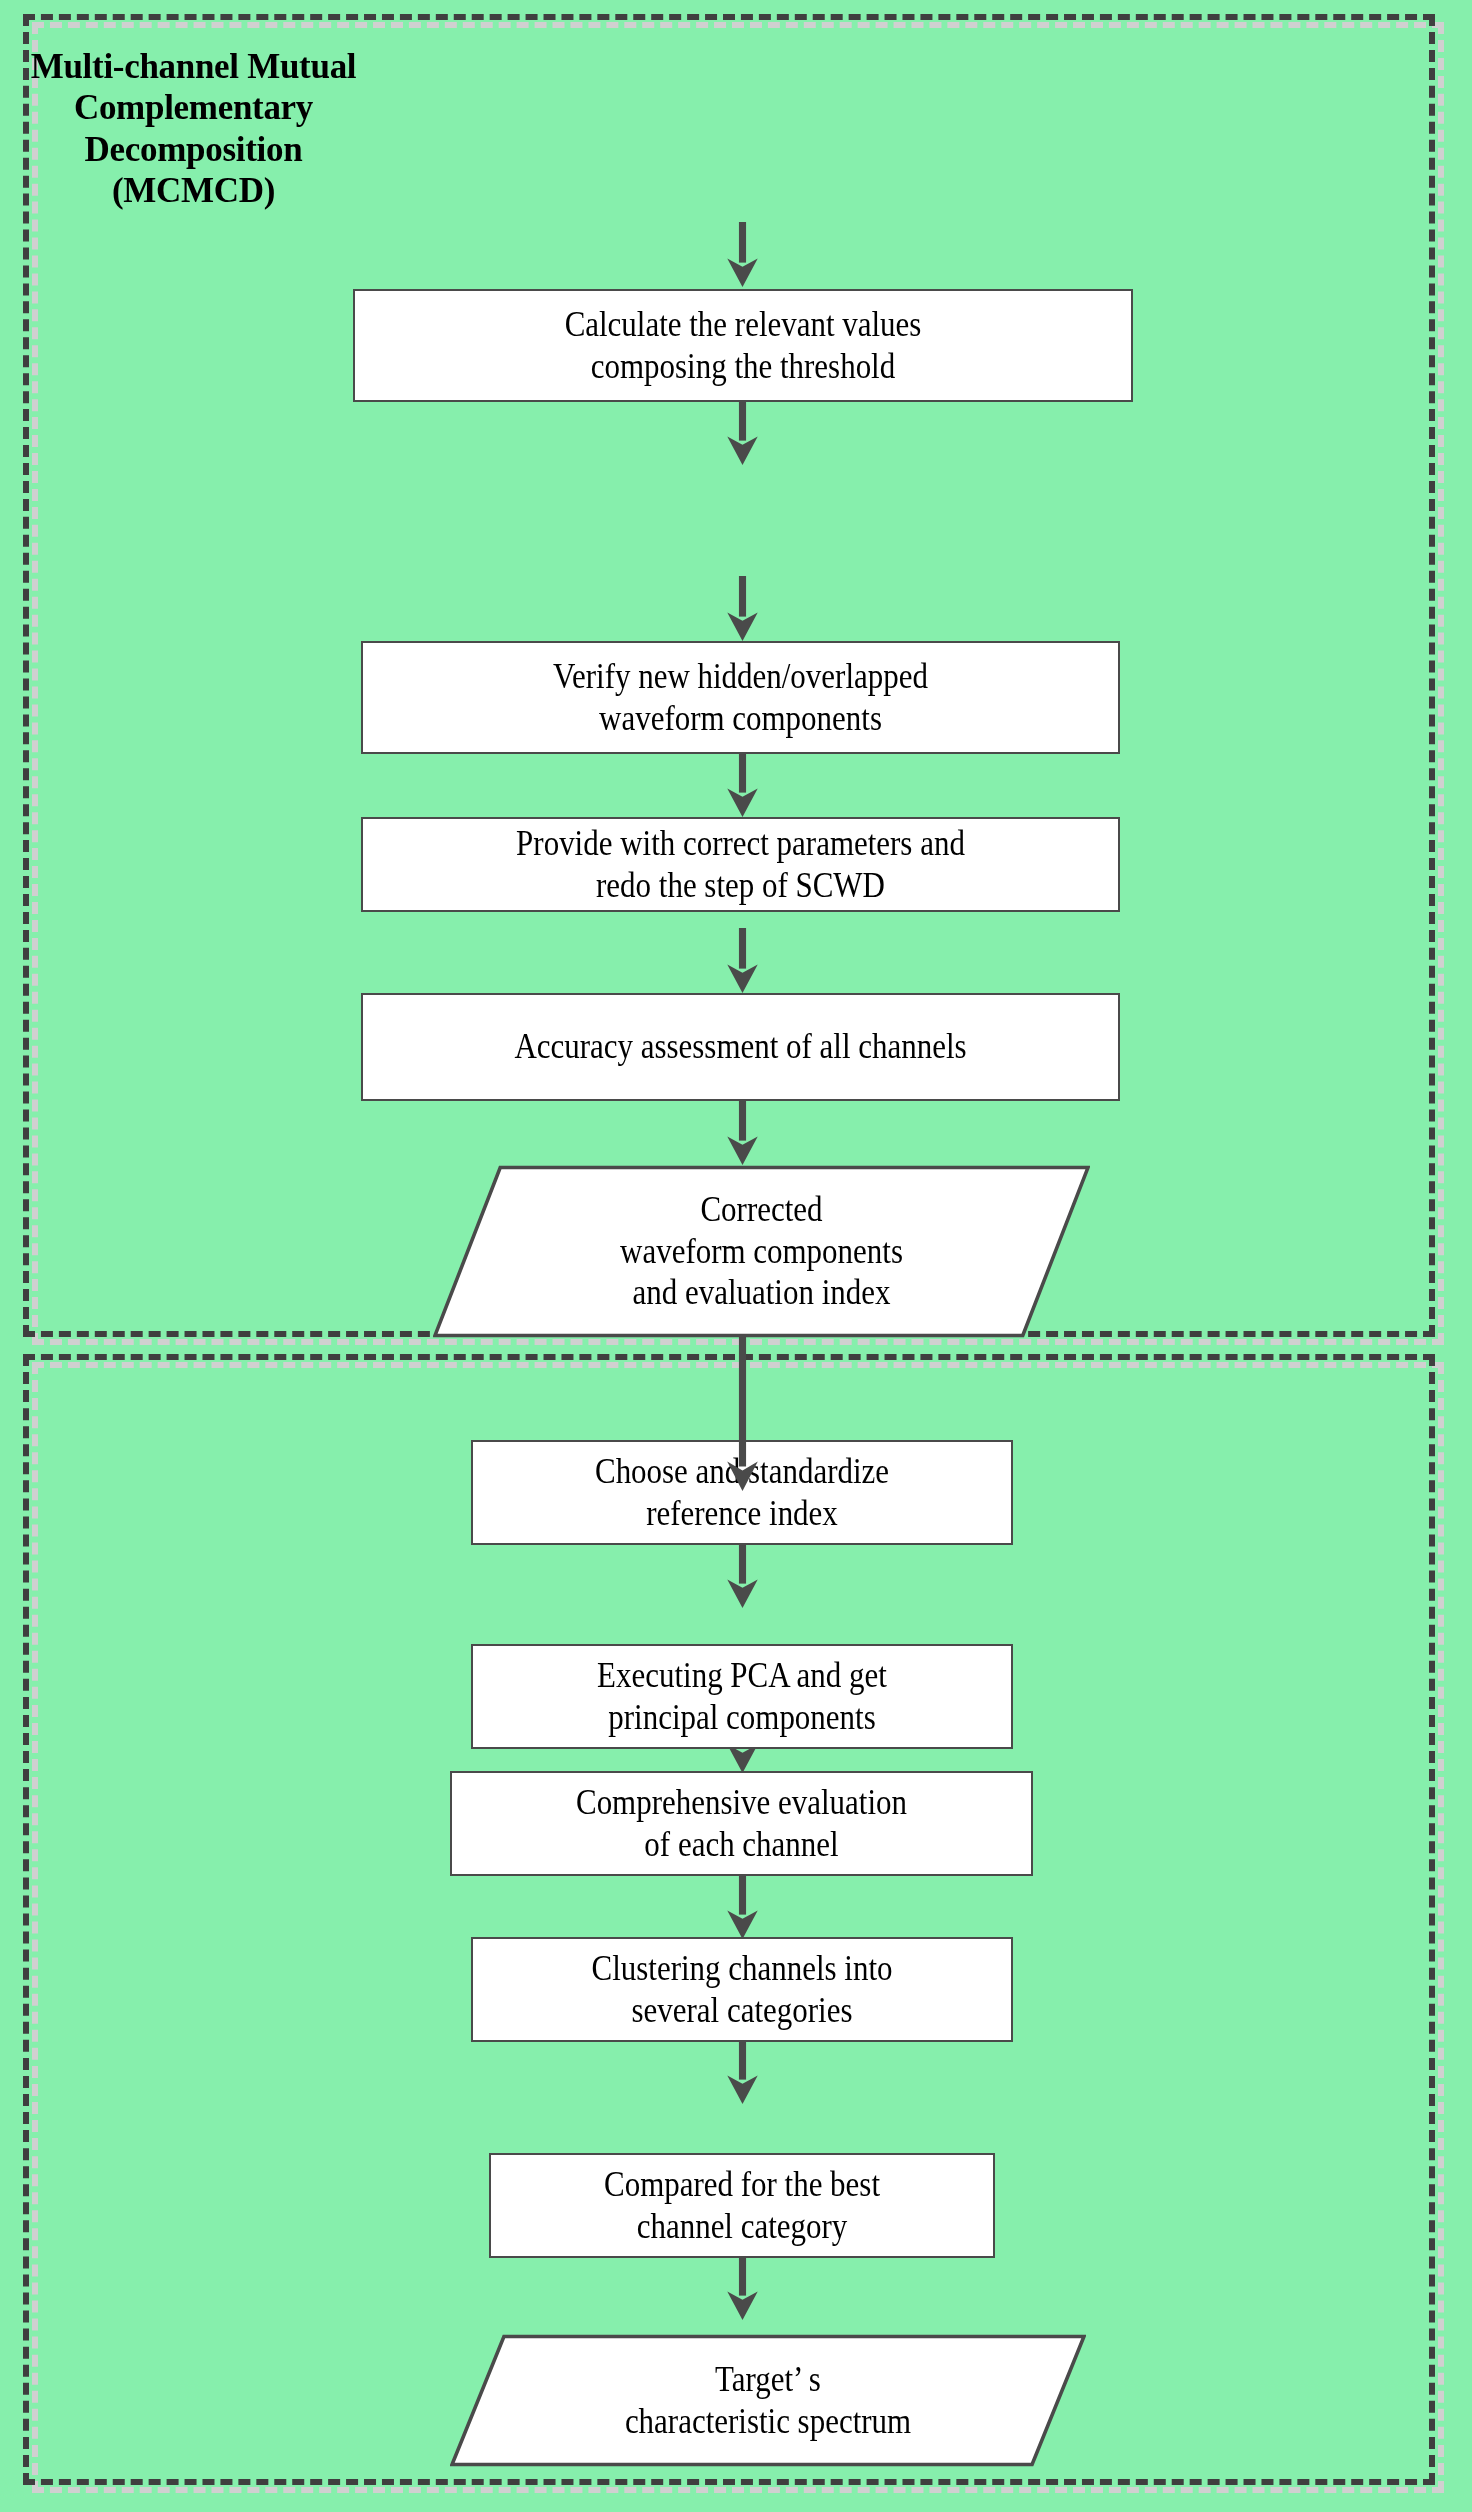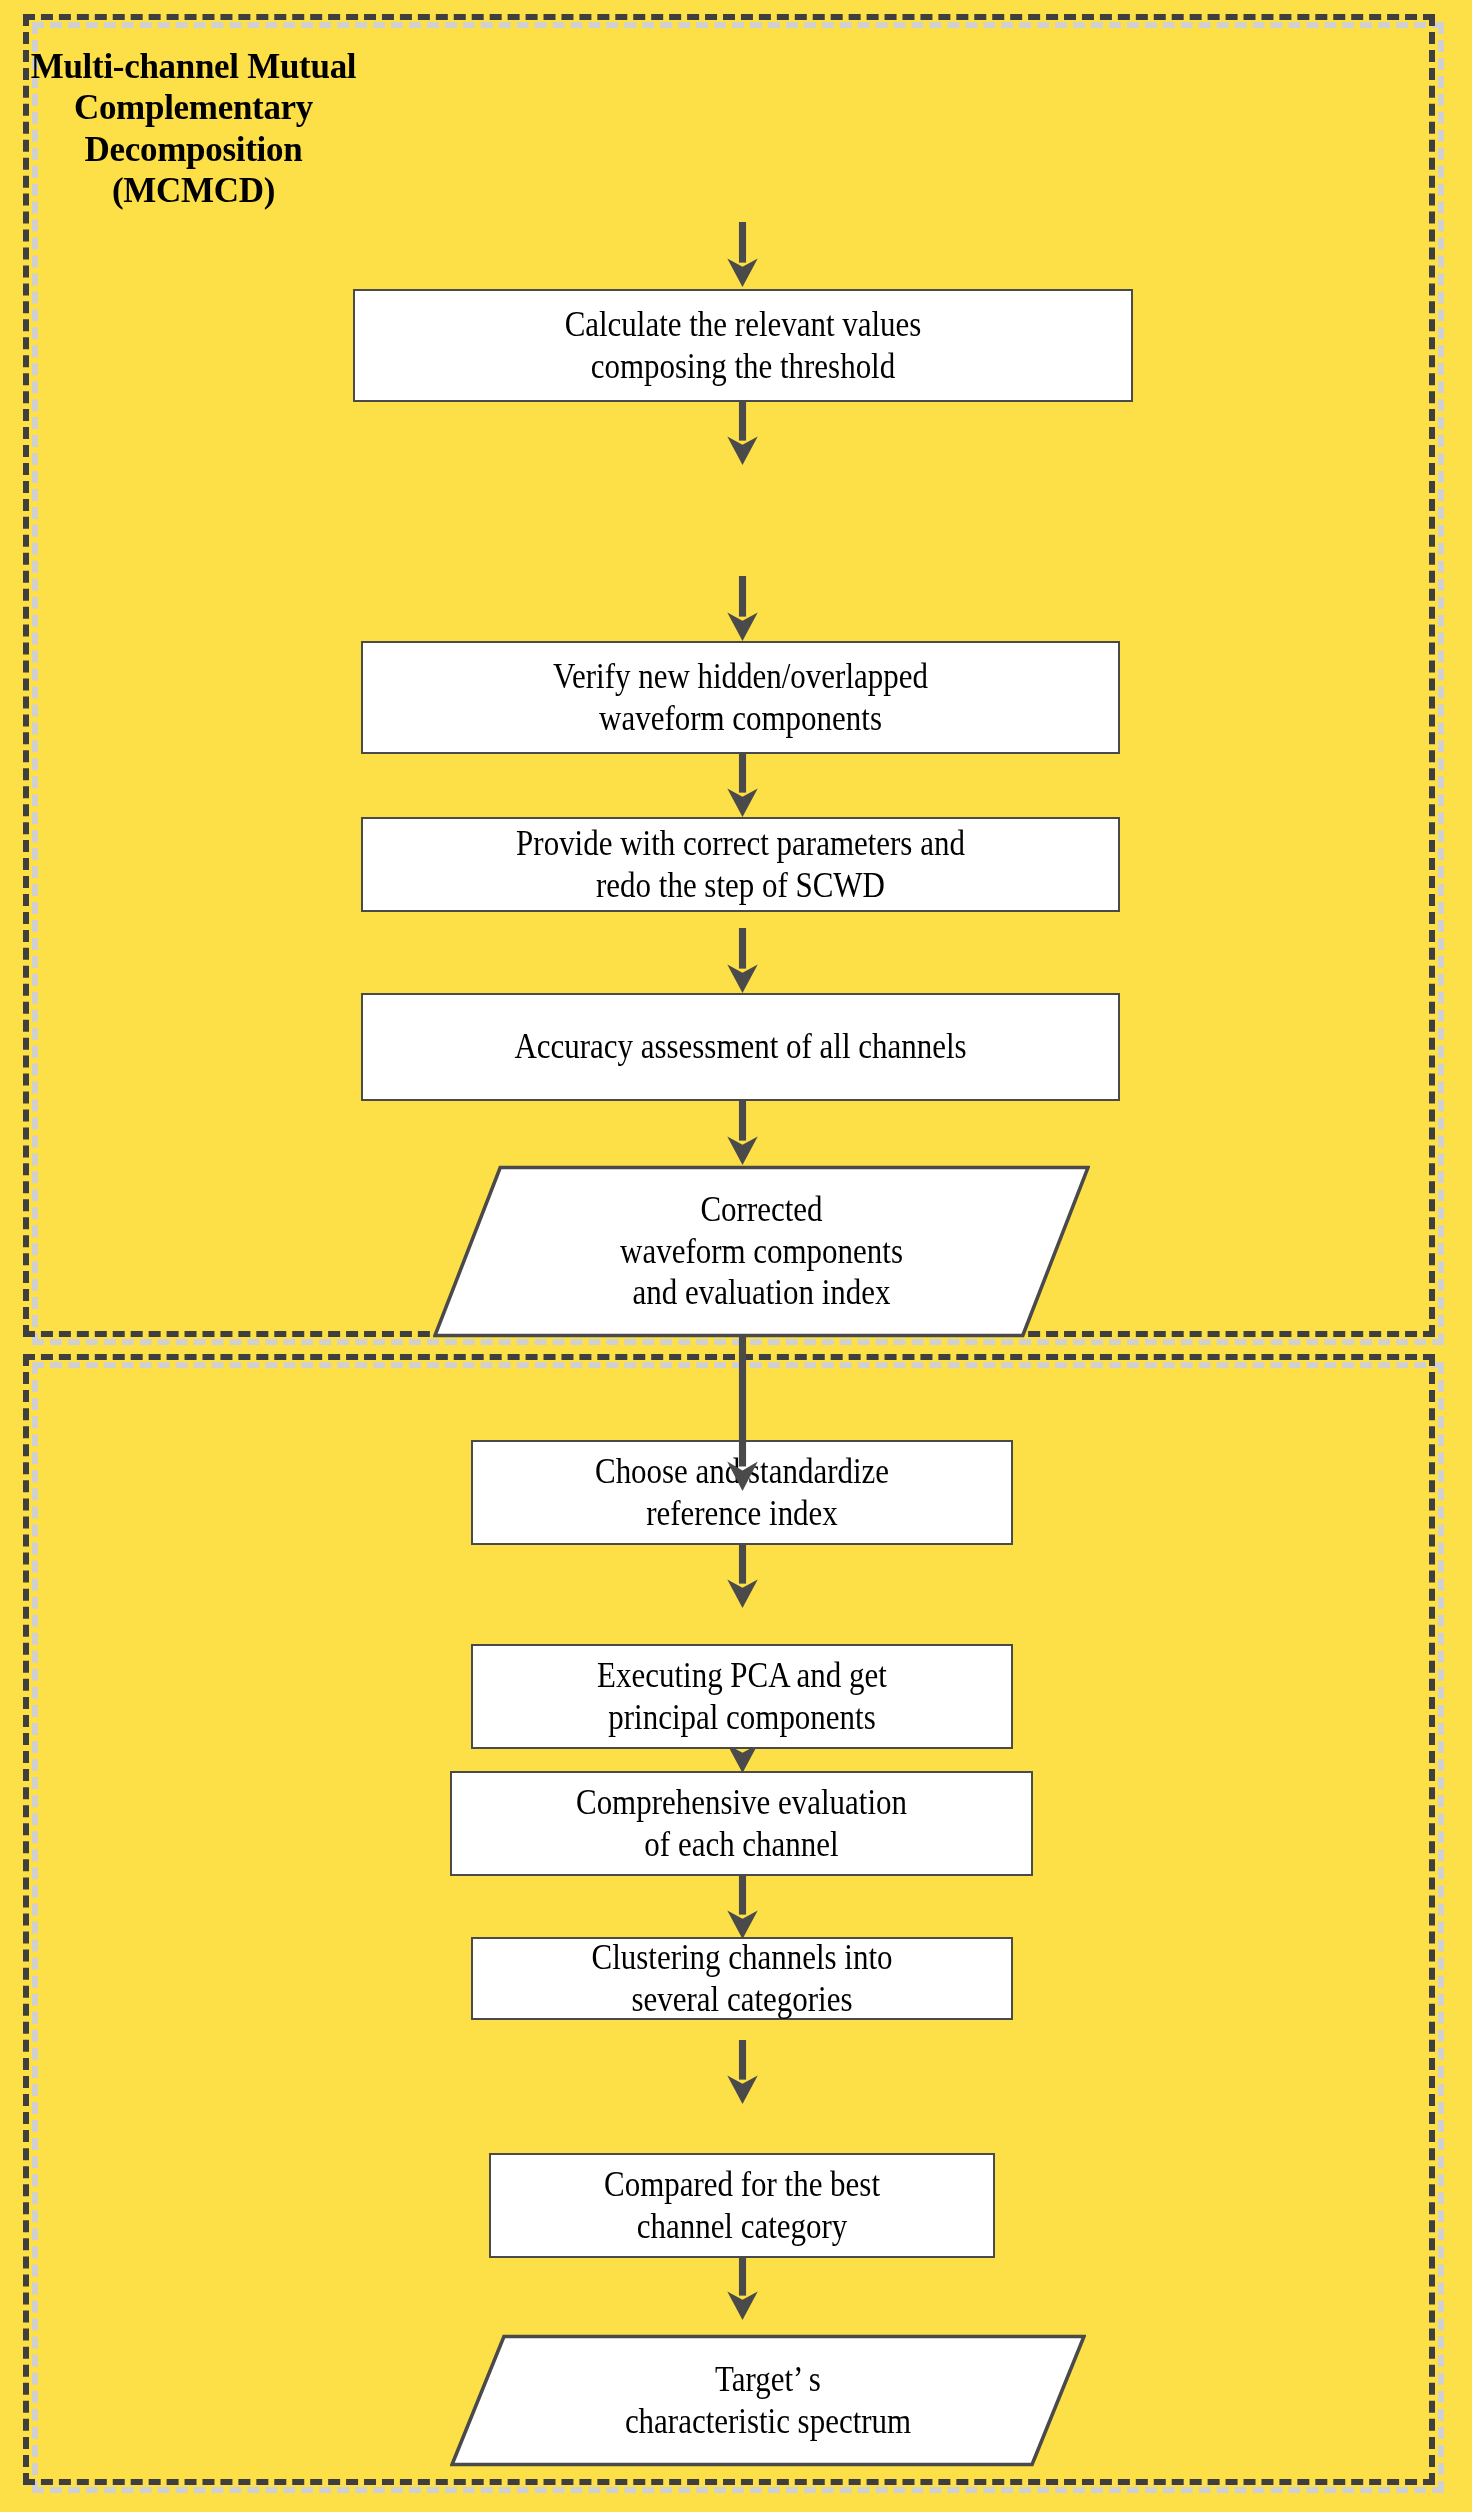--- a/index.html
+++ b/index.html
@@ -5,21 +5,21 @@
   html,body{margin:0;padding:0;background:#ffffff;}
   body{
     font-family:"Liberation Serif","DejaVu Serif",serif;
     color:#000;
     -webkit-font-smoothing:antialiased;
   }
   #page{
     position:relative;
     width:1473px;
     height:2512px;
-    background:#fde047;
+    background:#86efac;
     overflow:hidden;
   }
 
   
   .group-box{
     position:absolute;
     border:6.1px dashed #3f3f3f;
     box-sizing:border-box;
     background:transparent;
   }
@@ -206,21 +206,21 @@
 of each channel</span>
   </div>
 
   <div class="conn" style="left:722px; top:1875px; width:41px; height:66px;">
     <svg width="41" height="66" viewBox="0 0 80 130">
       <rect x="33" y="0" width="14" height="78" fill="#4a4a4a"></rect>
       <path d="M 10,70 L 40,126 L 70,70 L 40,86 Z" fill="#4a4a4a"></path>
     </svg>
   </div>
 
-  <div class="node process" style="left:471px; top:1937px; width:542px; height:83px;">
+  <div class="node process" style="left:471px; top:1937px; width:542px; height:105px;">
     <span class="txt" style="font-size:36px;">Clustering channels into
 several categories</span>
   </div>
 
   <div class="conn" style="left:722px; top:2040px; width:41px; height:66px;">
     <svg width="41" height="66" viewBox="0 0 80 130">
       <rect x="33" y="0" width="14" height="78" fill="#4a4a4a"></rect>
       <path d="M 10,70 L 40,126 L 70,70 L 40,86 Z" fill="#4a4a4a"></path>
     </svg>
   </div>

